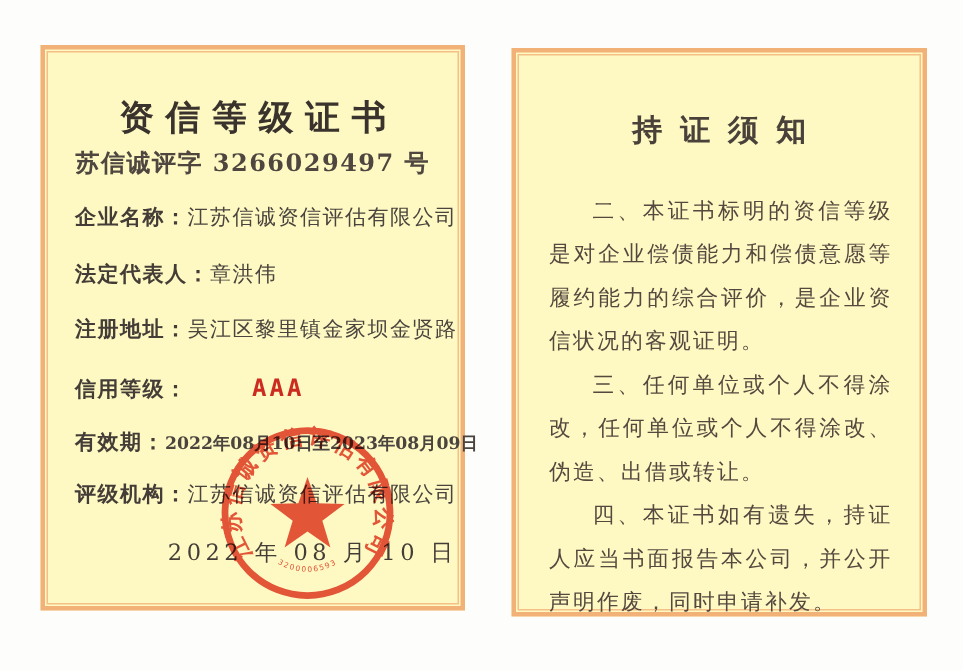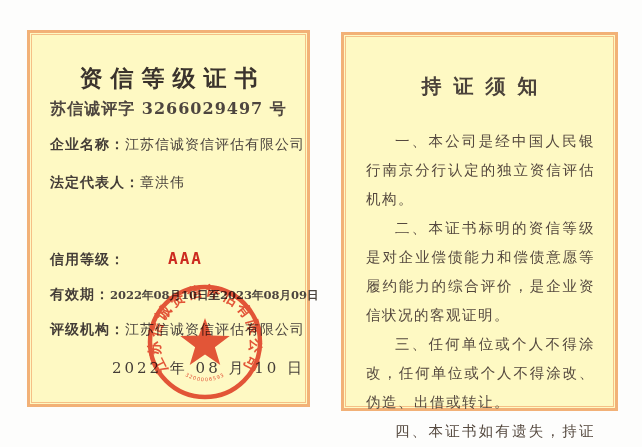--- a/index.html
+++ b/index.html
@@ -113,20 +113,23 @@
 
 
   <div class="field-row row-0">
     <span class="field-label">企业名称：</span><span class="field-value">江苏信诚资信评估有限公司</span>
   </div>
 
   <div class="field-row row-1">
     <span class="field-label">法定代表人：</span><span class="field-value">章洪伟</span>
   </div>
 
+  <div class="field-row row-2">
+    <span class="field-label">注册地址：</span><span class="field-value">吴江区黎里镇金家坝金贤路</span>
+  </div>
 
   <div class="field-row row-3">
     <span class="field-label">信用等级：</span><span class="field-value rating-value" style="color: rgb(204, 43, 32); margin-left: 43px;">AAA</span>
   </div>
 
   <div class="field-row row-4">
     <span class="field-label">有效期：</span><span class="field-value validity-value">2022年08月10日至2023年08月09日</span>
   </div>
 
   <div class="field-row row-5">
@@ -150,18 +153,17 @@
     </text>
   </svg>
 </div>
 
 <div class="page page-right">
   <div class="page-inner"></div>
 
   <div class="notice-title">持证须知</div>
 
   <div class="notice-body">
-    <p>一、本公司是经中国人民银行南京分行认定的独立资信评估机构。</p>
     <p>二、本证书标明的资信等级是对企业偿债能力和偿债意愿等履约能力的综合评价，是企业资信状况的客观证明。</p>
     <p>三、任何单位或个人不得涂改，任何单位或个人不得涂改、伪造、出借或转让。</p>
     <p>四、本证书如有遗失，持证人应当书面报告本公司，并公开声明作废，同时申请补发。</p>
   </div>
 </div>
 
 </body></html>

